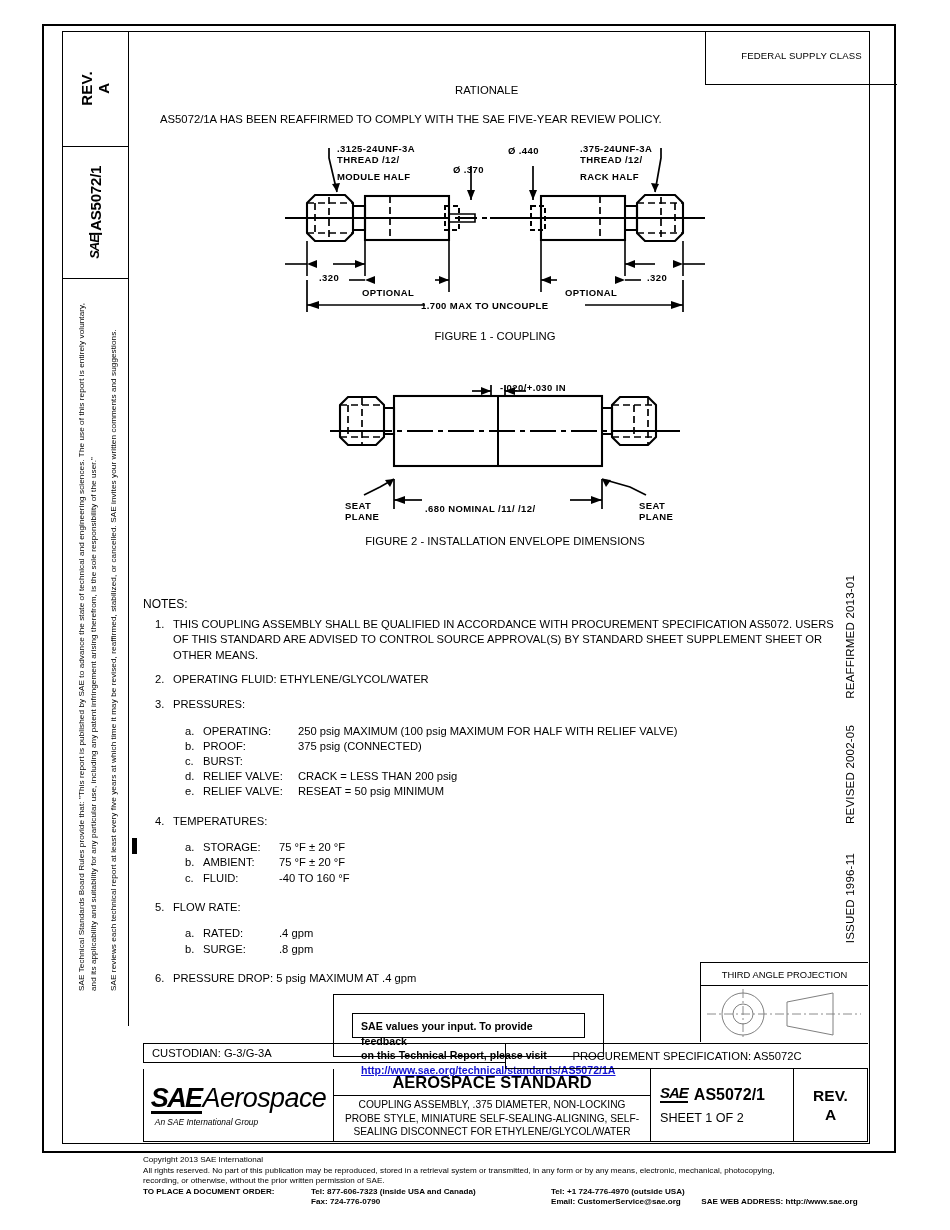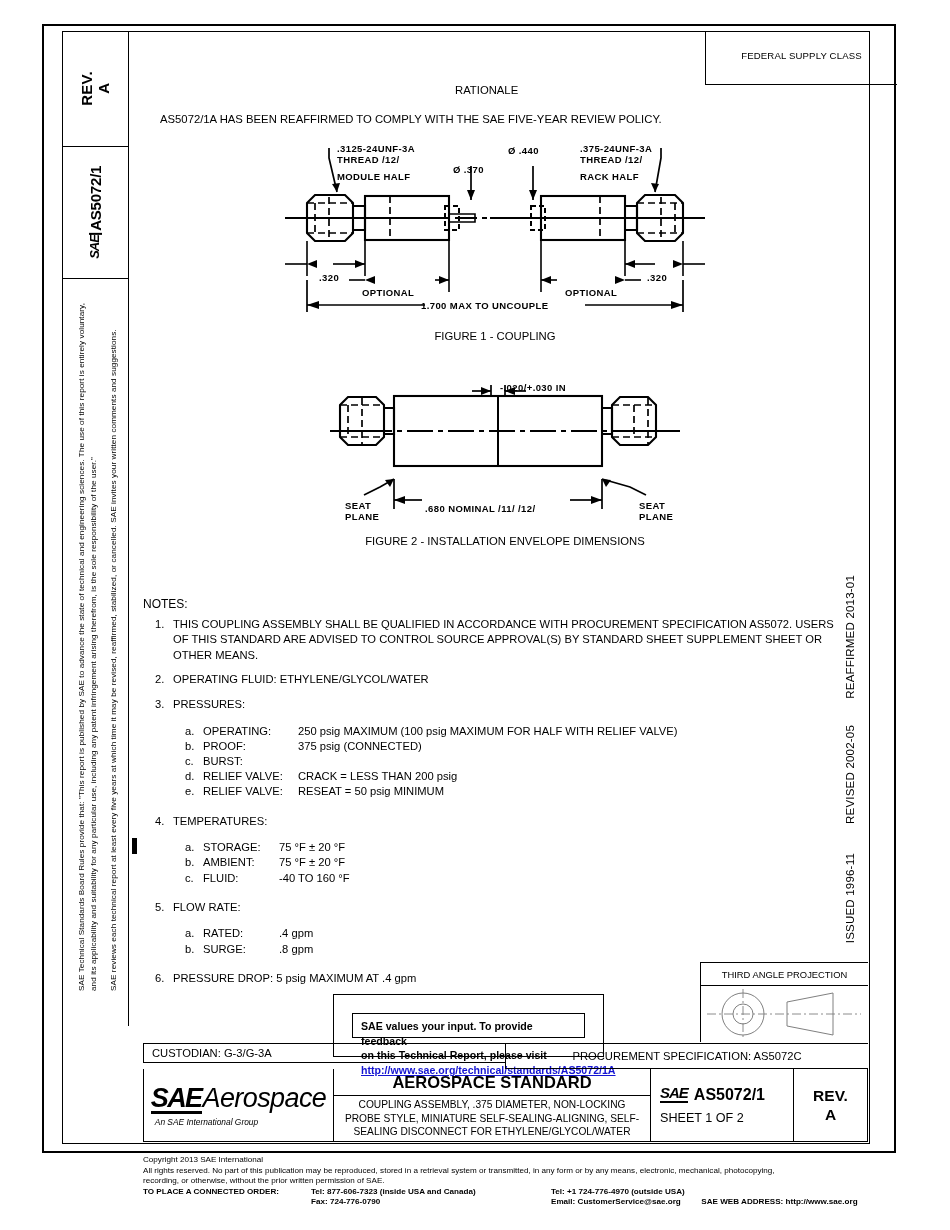--- a/index.html
+++ b/index.html
@@ -527,21 +527,21 @@
     <span>REV.</span>
     <span>A</span>
   </div>
 </div>
 
 <div class="abs" id="footer">
   <div>Copyright 2013 SAE International</div>
   <div>All rights reserved. No part of this publication may be reproduced, stored in a retrieval system or transmitted, in any form or by any means, electronic, mechanical, photocopying,</div>
   <div>recording, or otherwise, without the prior written permission of SAE.</div>
   <div class="f-row">
-    <div class="f-c1 b">TO PLACE A CONNECTED ORDER:</div>
+    <div class="f-c1 b">TO PLACE A DOCUMENT ORDER:</div>
     <div class="f-c2 b">Tel: 877-606-7323 (inside USA and Canada)</div>
     <div class="f-c3 b">Tel: +1 724-776-4970 (outside USA)</div>
   </div>
   <div class="f-row">
     <div class="f-c1"></div>
     <div class="f-c2 b">Fax: 724-776-0790</div>
     <div class="f-c3 b">
       <span>Email: CustomerService@sae.org</span>
       <span style="display:inline-block;width:16px;"></span>
       <span>SAE WEB ADDRESS: http://www.sae.org</span>

